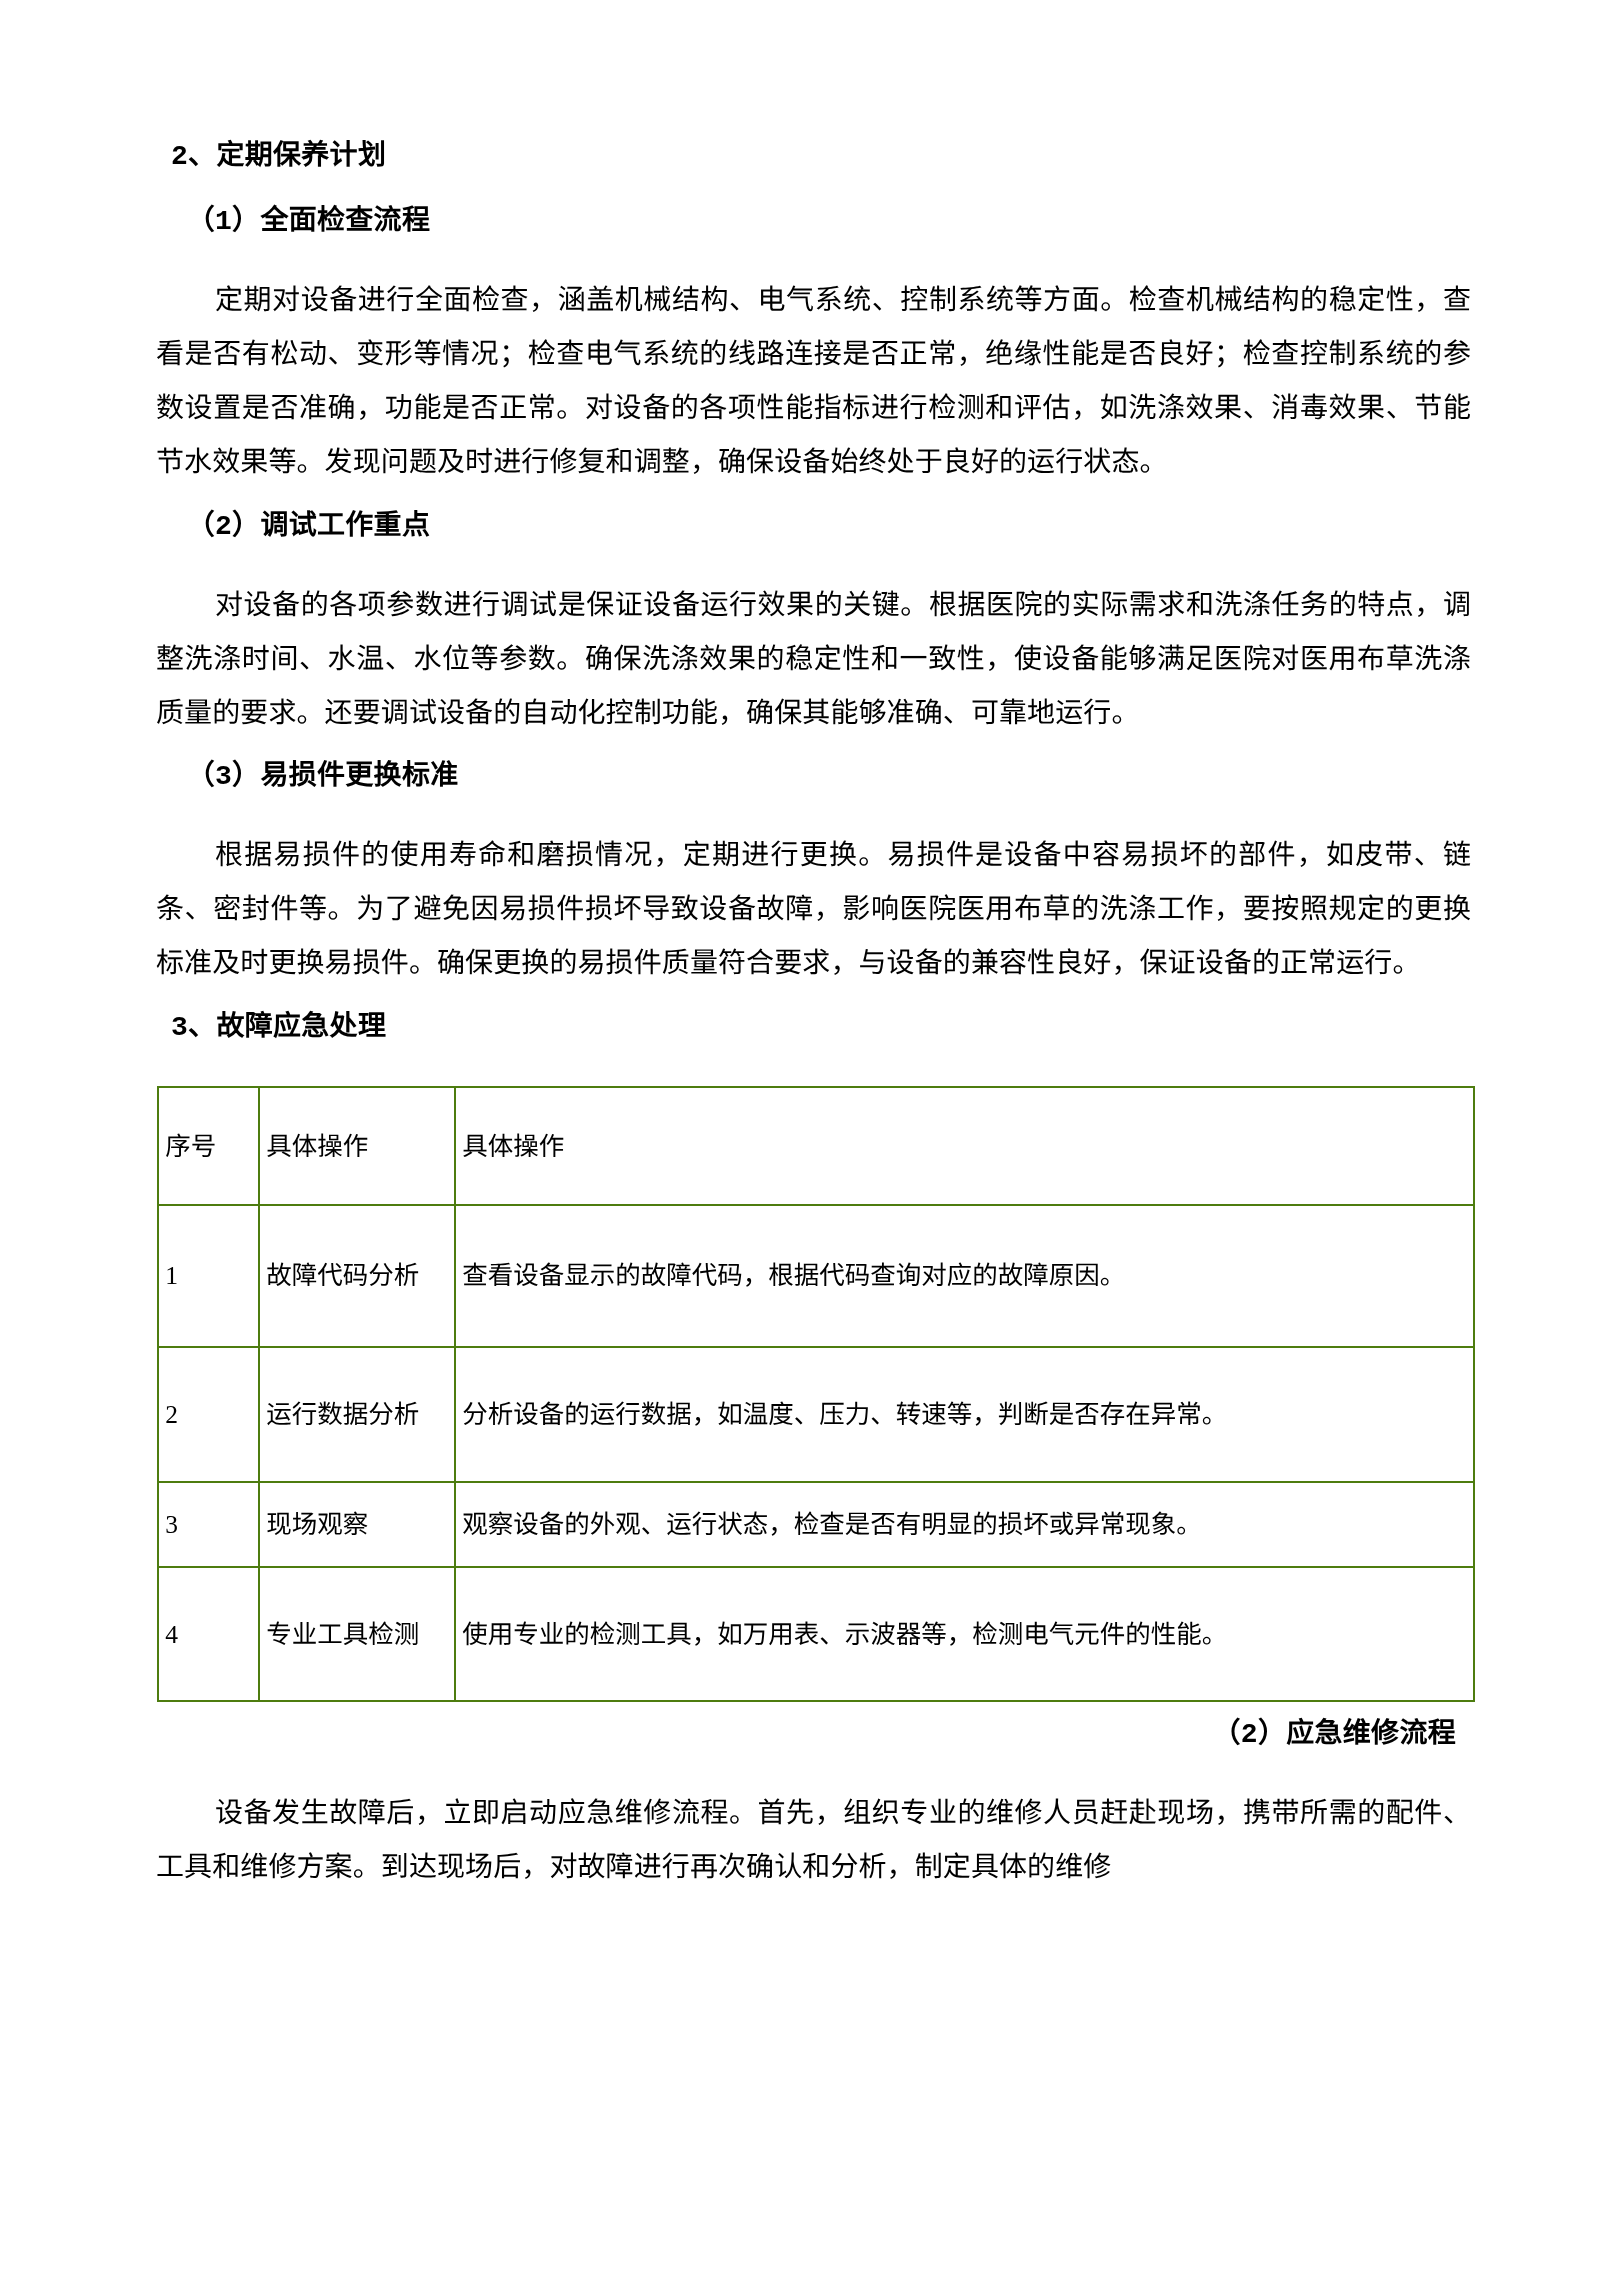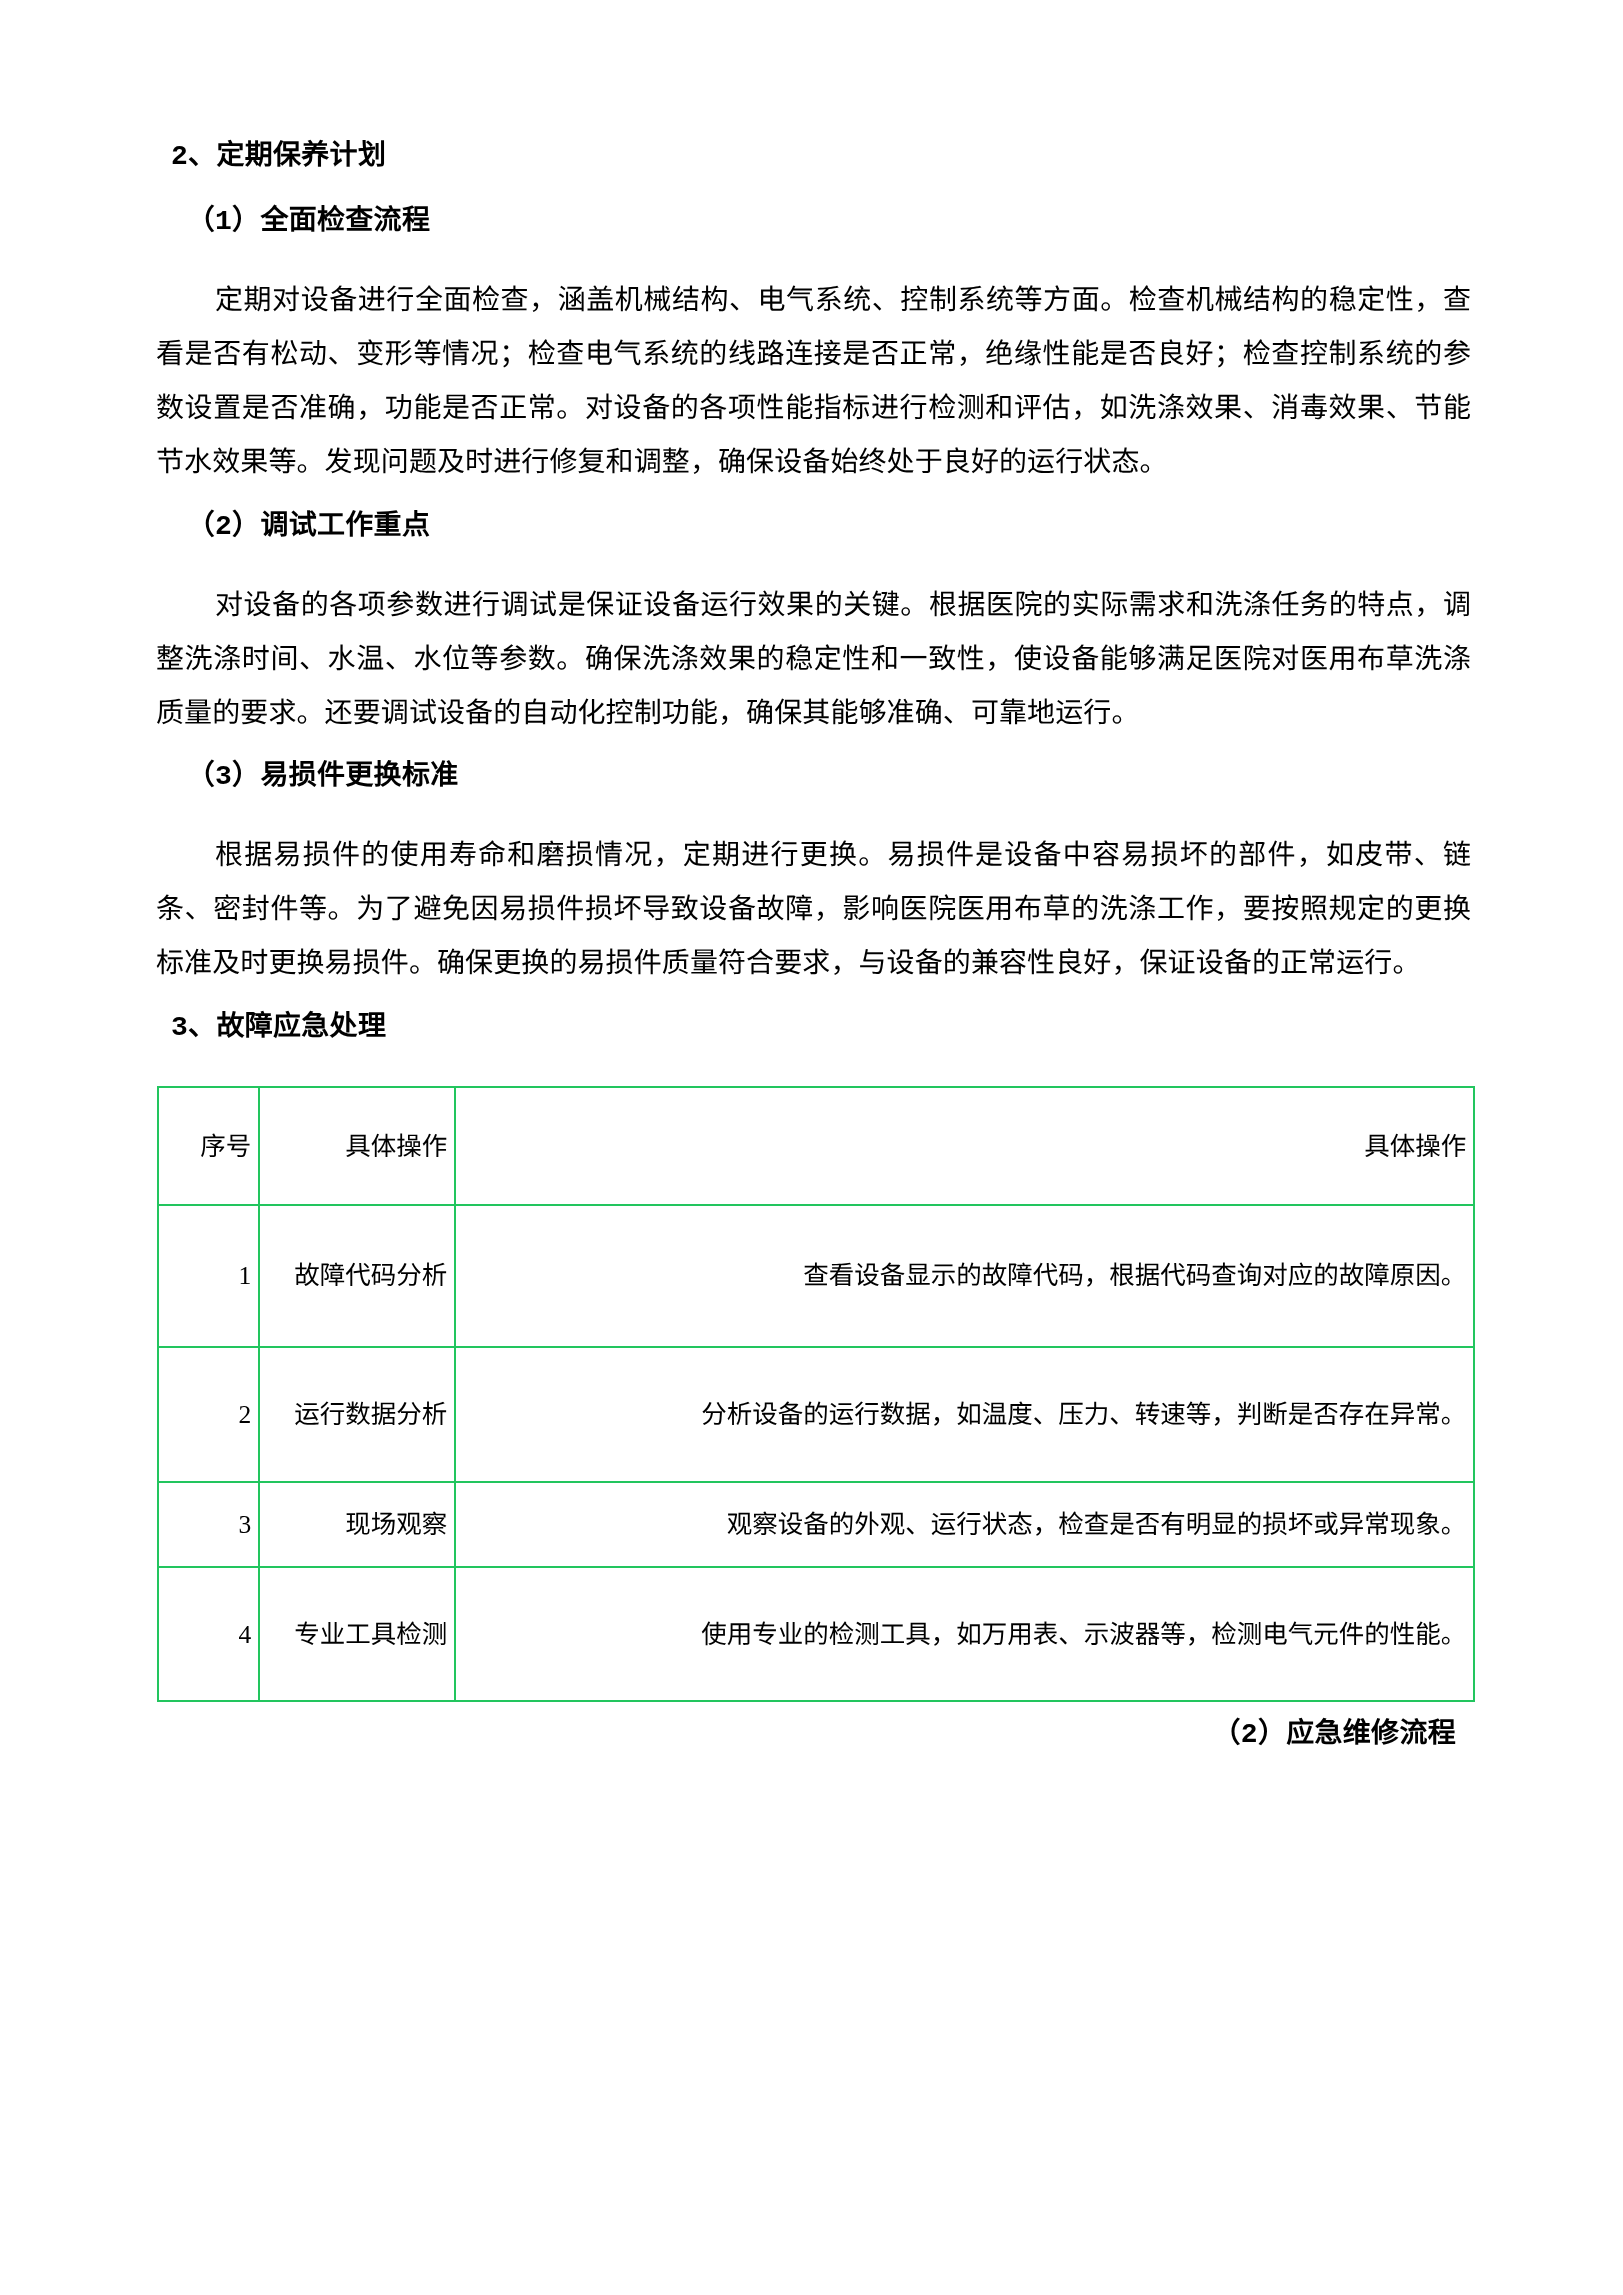--- a/index.html
+++ b/index.html
@@ -61,23 +61,23 @@
     table-layout: fixed;
     margin: 0 0 0 0.7px;
     font-size: 25.5px;
     line-height: 51px;
   }
   table.diag col.c-no   { width: 101px; }
   table.diag col.c-way  { width: 196px; }
   table.diag col.c-op   { width: 1019px; }
 
   table.diag td {
-    border: 2px solid #22c55e;
+    border: 2px solid #4d7c0f;
     vertical-align: middle;
-    text-align: right;
+    text-align: left;
     padding: 5.2px 6.5px;
     word-break: break-all;
   }
   table.diag tr.hdr td {
     height: 105px;
   }
   table.diag tr.r1 td { height: 130px; }
   table.diag tr.r2 td { height: 122px; }
   table.diag tr.r3 td { height: 73px; }
   table.diag tr.r4 td { height: 122px; }
@@ -138,15 +138,16 @@
         <tr class="r4">
           <td class="cell-no">4</td>
           <td class="cell-way">专业工具检测</td>
           <td class="cell-op">使用专业的检测工具，如万用表、示波器等，检测电气元件的性能。</td>
         </tr>
       </tbody>
     </table>
   </div>
 
   <h3 class="h-sub after-table">（2）应急维修流程</h3>
+  <p class="para">设备发生故障后，立即启动应急维修流程。首先，组织专业的维修人员赶赴现场，携带所需的配件、工具和维修方案。到达现场后，对故障进行再次确认和分析，制定具体的维修</p>
 
 </div>
 
 
 </body></html>

